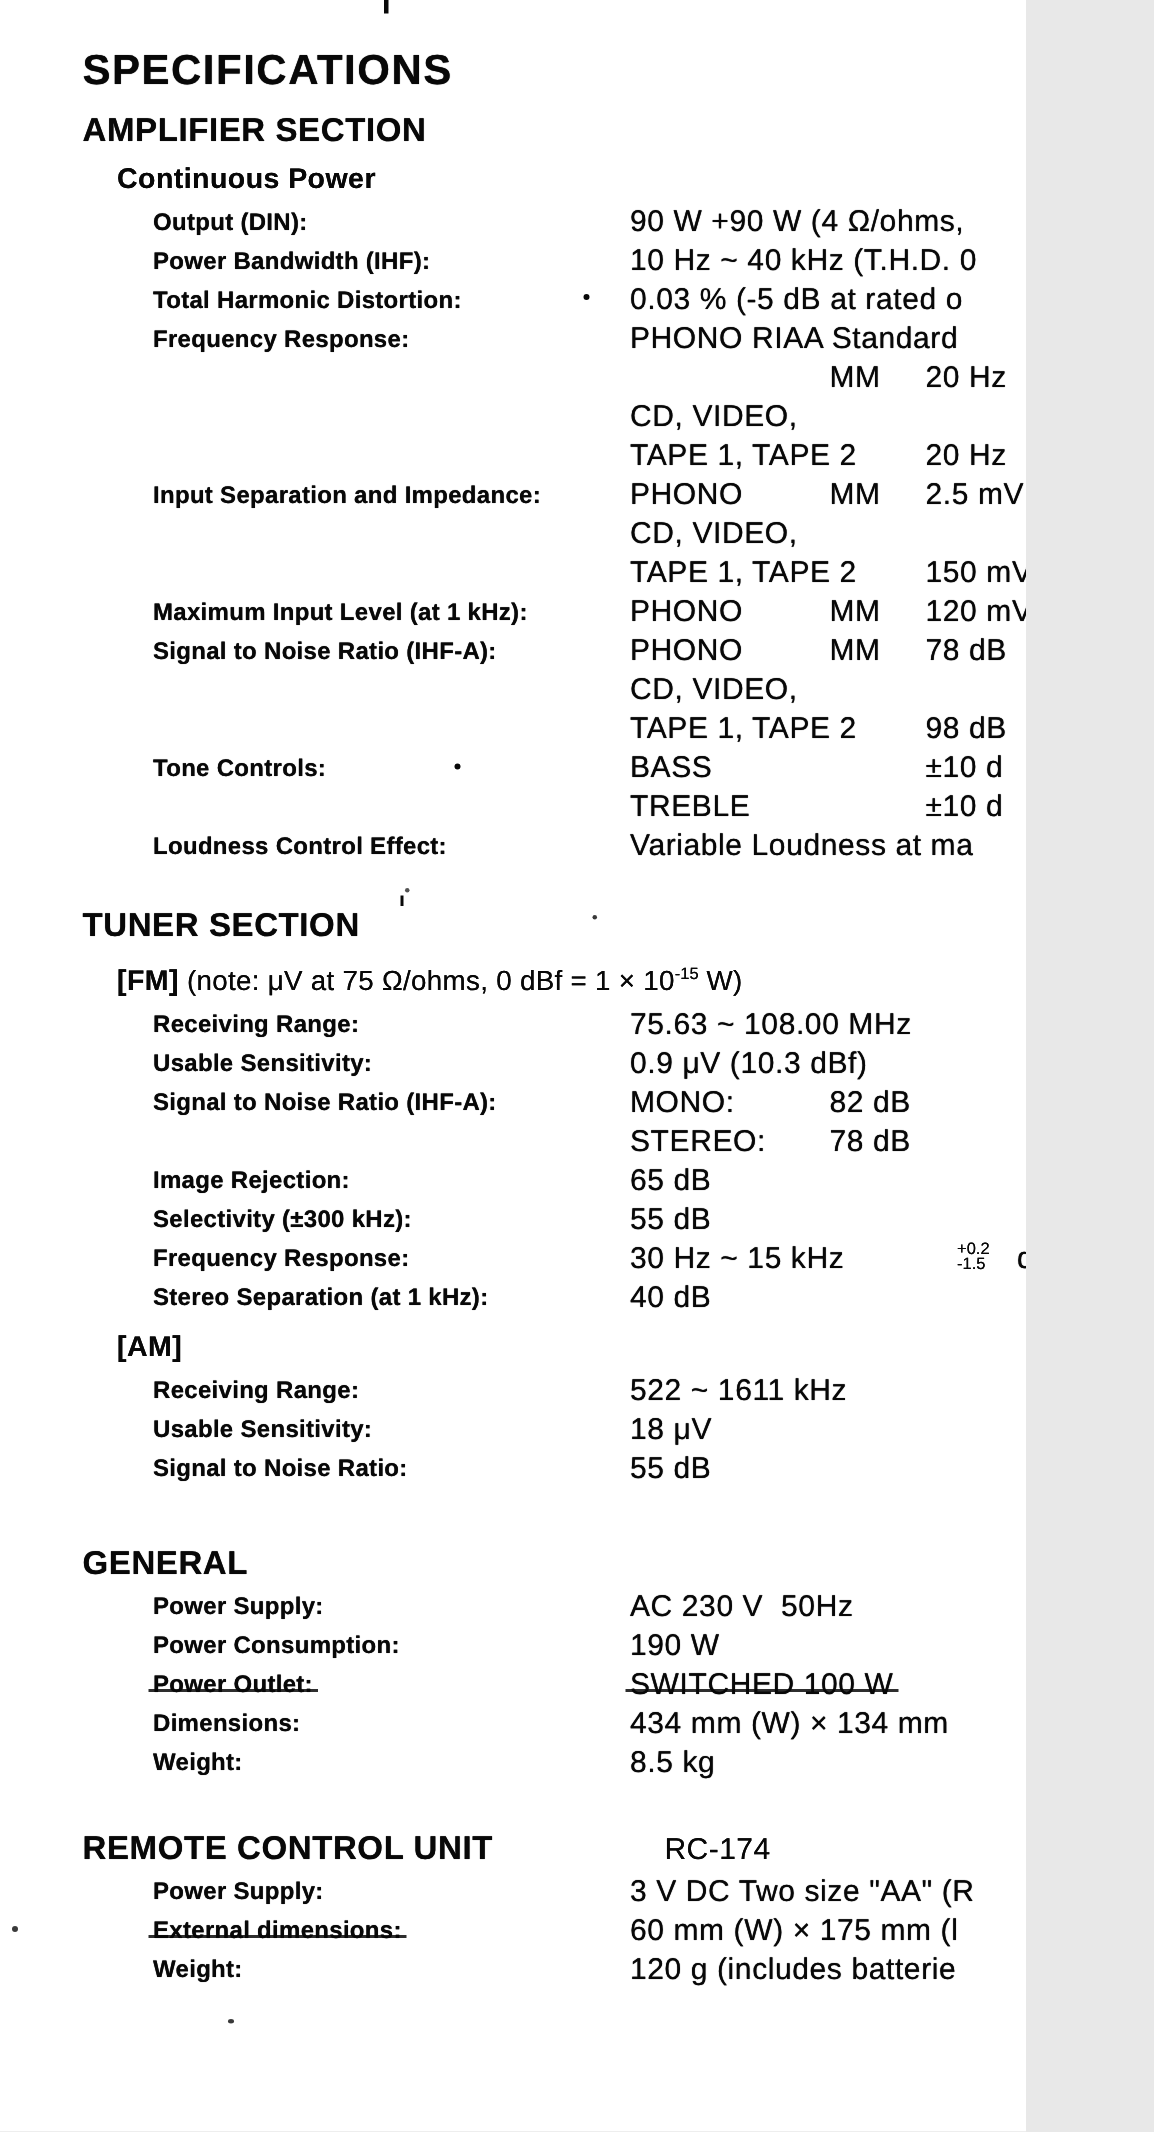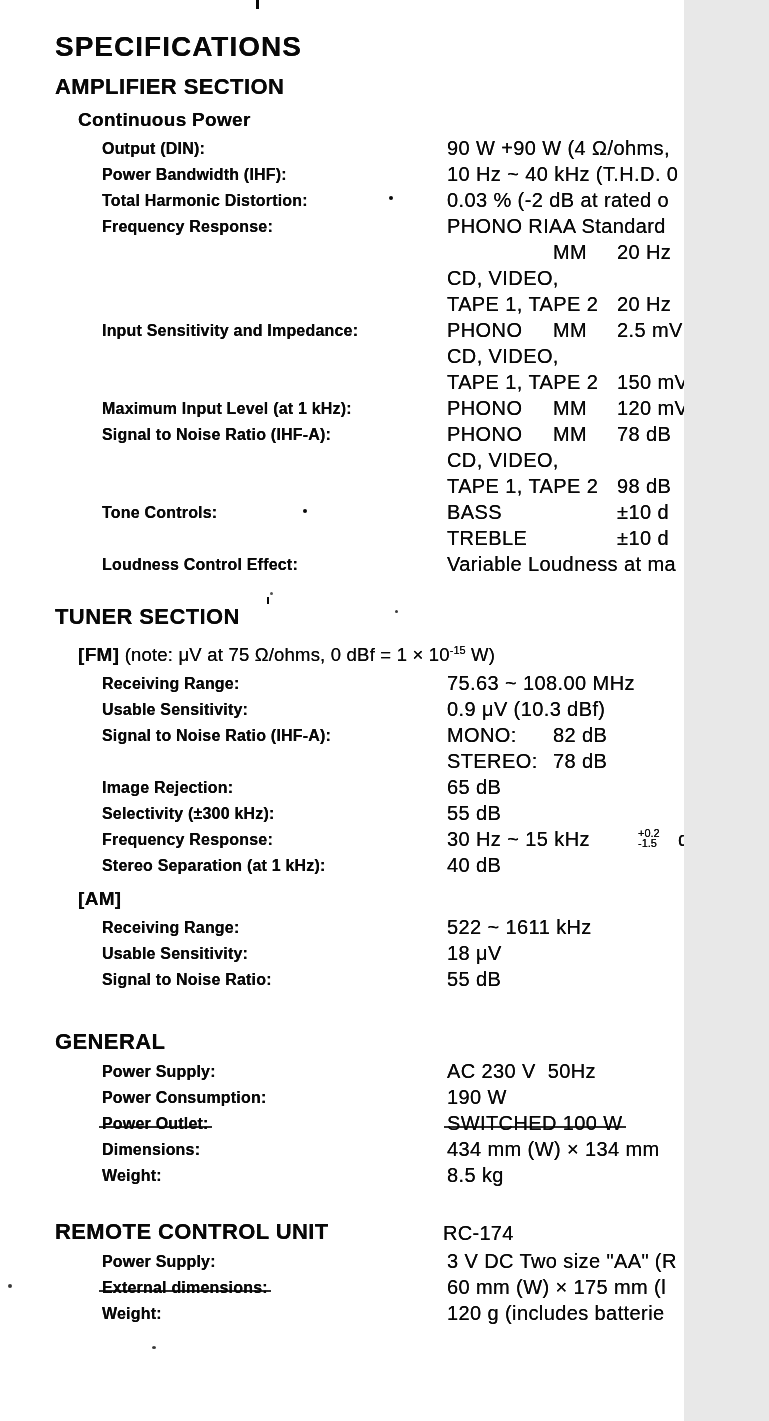--- a/index.html
+++ b/index.html
@@ -53,21 +53,21 @@
     font-size:16px; line-height:25px; font-weight:700;
     letter-spacing:0.2px;
     text-shadow:0 0 0.5px var(--ink);
   }
   .spec-value{
     position:absolute; top:0;
     font-size:20px; line-height:25px; font-weight:400;
     letter-spacing:0.4px;
     text-shadow:0 0 0.6px var(--ink);
   }
-  .col-c1{ left:447px; }
+  .col-c1{ left:420px; }
   .col-c2{ left:553px; }
   .col-c3{ left:617px; }
   .col-frac{
     left:638px; top:1px;
     display:inline-block; font-size:11px; line-height:10px;
     letter-spacing:0; text-shadow:0 0 0.4px var(--ink);
   }
   .col-frac .fr{ display:block; }
   .col-tail{ left:678px; }
   .strike::after{
@@ -103,21 +103,21 @@
           </div>
           <div class="spec-row">
             <div class="spec-line">
               <span class="spec-label">Power Bandwidth (IHF):</span>
               <span class="spec-value col-c1">10 Hz ~ 40 kHz (T.H.D. 0</span>
             </div>
           </div>
           <div class="spec-row">
             <div class="spec-line">
               <span class="spec-label">Total Harmonic Distortion:</span>
-              <span class="spec-value col-c1">0.03 % (-2 dB at rated o</span>
+              <span class="spec-value col-c1">0.03 % (-5 dB at rated o</span>
             </div>
           </div>
           <div class="spec-row">
             <div class="spec-line">
               <span class="spec-label">Frequency Response:</span>
               <span class="spec-value col-c1">PHONO RIAA Standard</span>
             </div>
             <div class="spec-line">
               <span class="spec-value col-c2">MM</span>
               <span class="spec-value col-c3">20 Hz</span>
@@ -125,21 +125,21 @@
             <div class="spec-line">
               <span class="spec-value col-c1">CD, VIDEO,</span>
             </div>
             <div class="spec-line">
               <span class="spec-value col-c1">TAPE 1, TAPE 2</span>
               <span class="spec-value col-c3">20 Hz</span>
             </div>
           </div>
           <div class="spec-row">
             <div class="spec-line">
-              <span class="spec-label">Input Sensitivity and Impedance:</span>
+              <span class="spec-label">Input Separation and Impedance:</span>
               <span class="spec-value col-c1">PHONO</span>
               <span class="spec-value col-c2">MM</span>
               <span class="spec-value col-c3">2.5 mV</span>
             </div>
             <div class="spec-line">
               <span class="spec-value col-c1">CD, VIDEO,</span>
             </div>
             <div class="spec-line">
               <span class="spec-value col-c1">TAPE 1, TAPE 2</span>
               <span class="spec-value col-c3">150 mV</span>

